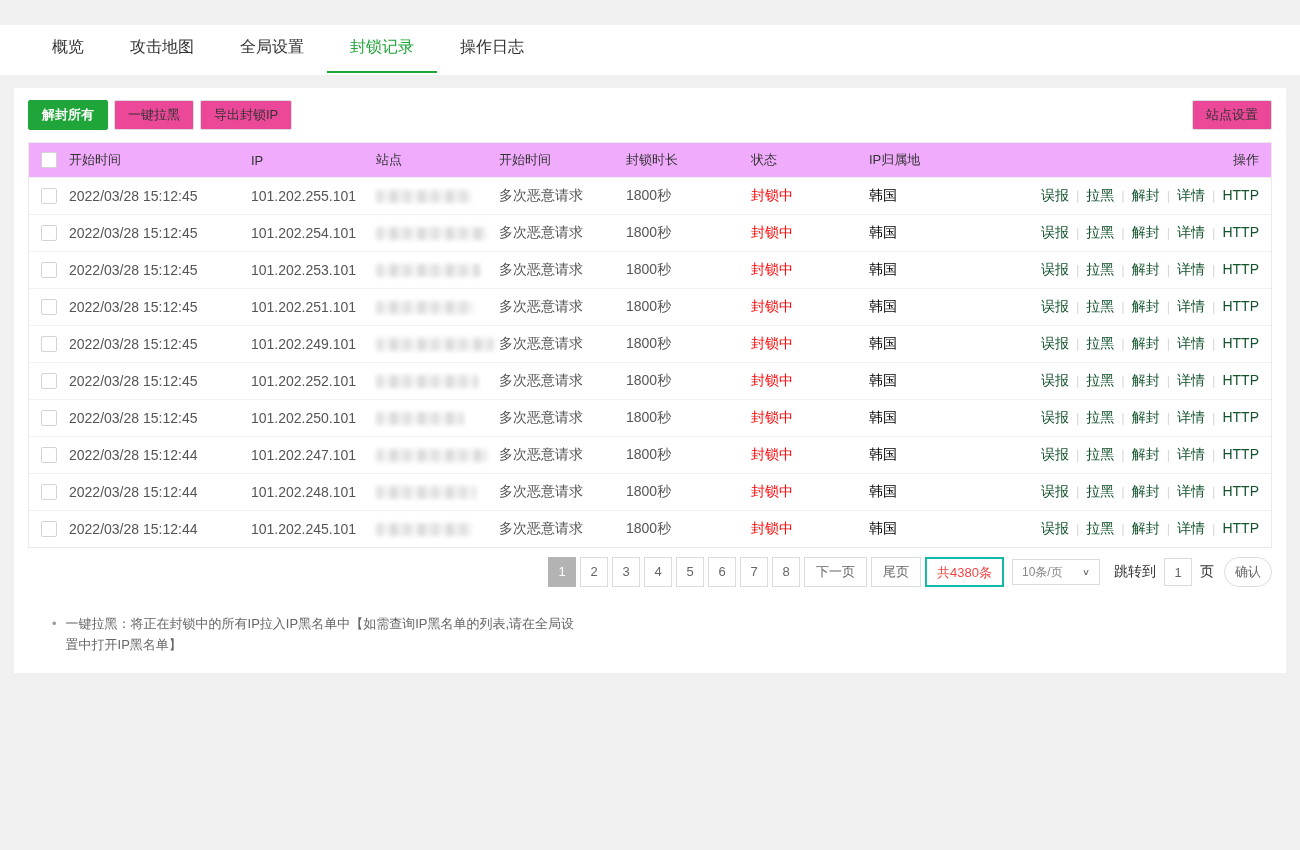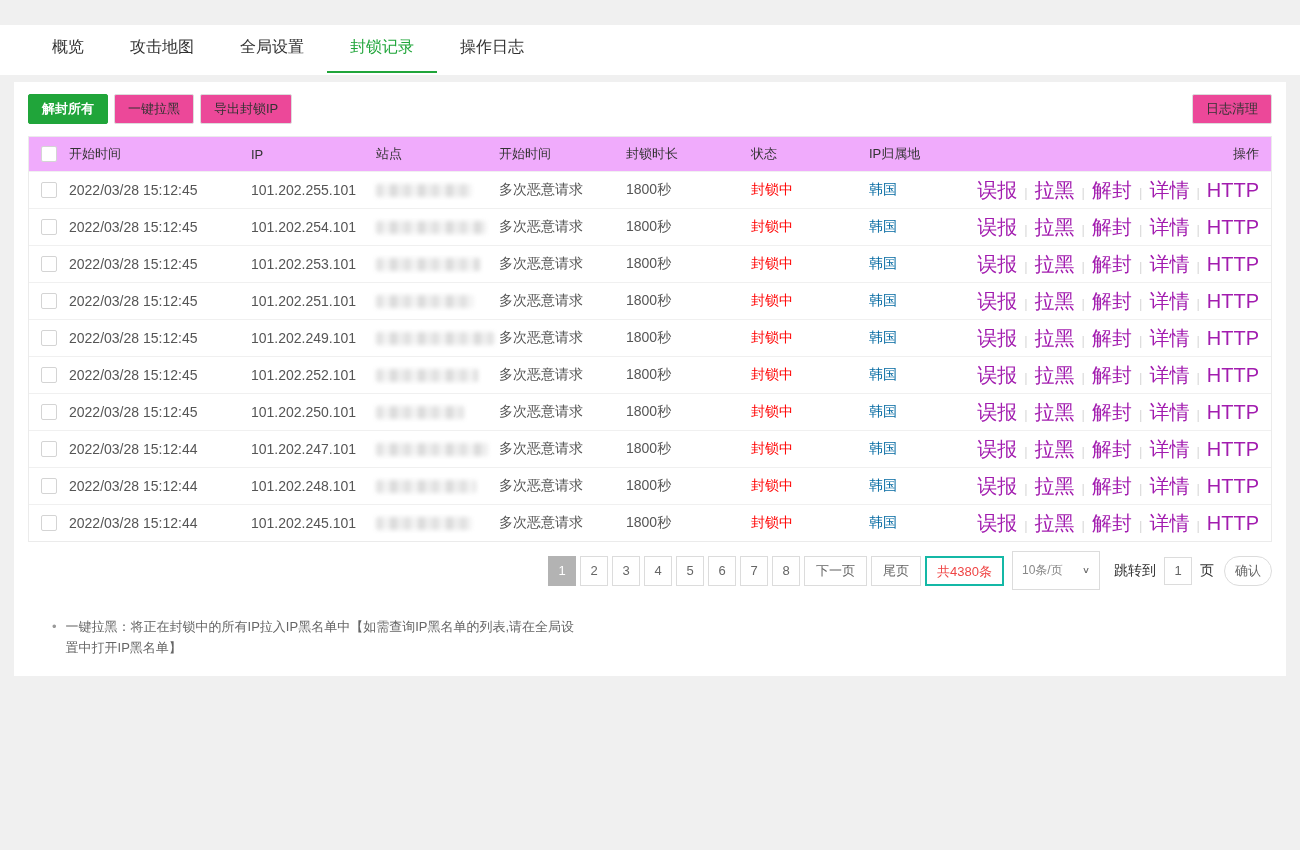--- a/index.html
+++ b/index.html
@@ -27,21 +27,21 @@
     color: #333;
     border-bottom: 2px solid transparent;
     margin-bottom: 2px;
     cursor: pointer;
     white-space: nowrap;
   }
   .tab.active { color: #20a53a; border-bottom-color: #20a53a; }
 
   
   .panel {
-    margin: 7px 14px 0;
+    margin: 13px 14px 0;
     background: #fff;
     padding: 12px 14px 18px;
     min-height: 575px;
   }
 
   
   .toolbar { display: flex; align-items: center; margin-bottom: 12px; }
   .btn {
     height: 30px; line-height: 28px;
     padding: 0 13px;
@@ -71,51 +71,51 @@
   .c-action   { flex: 0 0 240px; text-align: right; padding-right: 12px; white-space: nowrap; }
   .checkbox {
     width: 16px; height: 16px;
     background: #fff;
     border: 1px solid #d4d4d4;
     border-radius: 2px;
     display: inline-block;
     cursor: pointer;
   }
   .status-red { color: #ff0000; }
-  .loc-green  { color: #0369a1; }
+  .loc-green  { color: #000000; }
   .mask {
     display: inline-block;
     height: 13px;
     border-radius: 2px;
     background: repeating-linear-gradient(90deg, #d8d8d8 0 7px, #efefef 7px 14px, #cfcfcf 14px 21px, #e8e8e8 21px 28px);
     filter: blur(2px);
     opacity: .75;
   }
-  .alink { color: #a21caf; text-decoration: none; cursor: pointer; font-size: 20px; }
+  .alink { color: #14532d; text-decoration: none; cursor: pointer; font-size: 14px; }
   .sep { color: #d8d8d8; margin: 0 7px; font-size: 13px; }
 
   
   .pager {
     display: flex; justify-content: flex-end; align-items: center;
     margin-top: 9px; font-size: 13px; color: #666;
   }
   .pbtn {
     min-width: 28px; height: 30px; line-height: 28px;
     text-align: center;
     border: 1px solid #dcdcdc; background: #fff;
     margin-left: 4px;
     padding: 0 4px;
     cursor: pointer; color: #666;
     font-family: inherit; font-size: 13px;
   }
   .pbtn.wide { padding: 0 11px; }
   .pbtn.active { background: #b3b3b3; border-color: #b3b3b3; color: #fff; }
   .ptotal { padding: 0 10px; height: 30px; line-height: 28px; border: 2px solid #14b8a6; margin-left: 4px; color: #ef4444; }
   .pselect {
-    margin-left: 8px; width: 88px; height: 39px;
+    margin-left: 8px; width: 88px; height: 26px;
     border: 1px solid #dcdcdc; background: #fff;
     display: flex; align-items: center; justify-content: space-between;
     padding: 0 9px; color: #888; font-size: 12px; cursor: pointer;
   }
   .chev { font-size: 11px; color: #666; transform: scaleY(.8); }
   .jump-label { margin-left: 14px; color: #333; font-size: 14px; }
   .jump-input {
     width: 28px; height: 28px; margin-left: 8px;
     border: 1px solid #dcdcdc; text-align: center;
     font-size: 13px; color: #666; background: #fff; font-family: inherit;
@@ -145,21 +145,21 @@
 
   <div class="tab"><span>操作日志</span></div>
 </nav>
 
 <main class="panel">
 
   <div class="toolbar">
     <button class="btn primary">解封所有</button>
     <button class="btn">一键拉黑</button>
     <button class="btn">导出封锁IP</button>
-    <button class="btn right">日志清理</button>
+    <button class="btn right">站点设置</button>
   </div>
 
   <div class="table">
     <div class="trow thead">
       <div class="c-check">
           <span class="checkbox"></span>
         </div>
       <div class="c-time">开始时间</div>
       <div class="c-ip">IP</div>
       <div class="c-site">站点</div>

